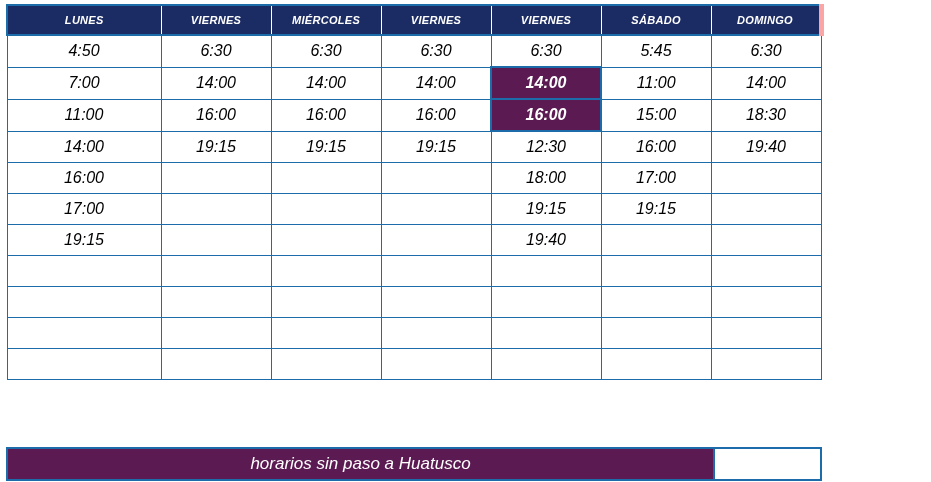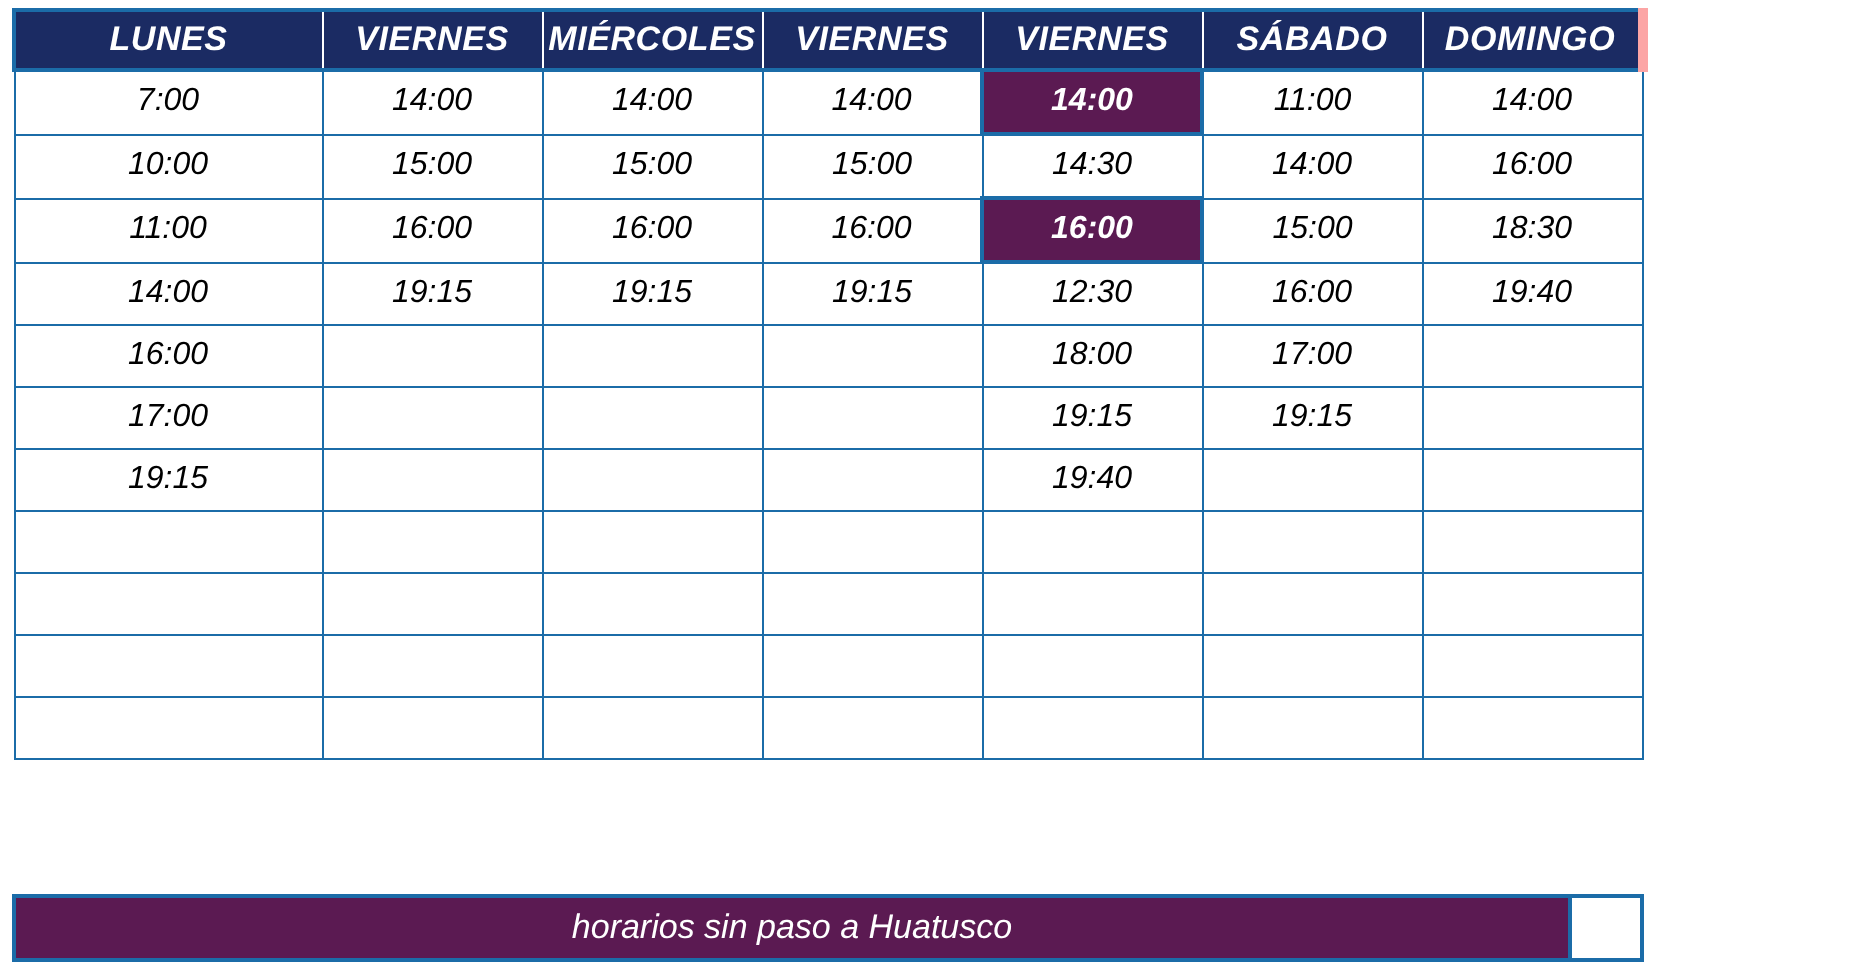--- a/index.html
+++ b/index.html
@@ -25,21 +25,21 @@
     width: 816px;
     margin: 4px 0 0 6px;
   }
   table.schedule col.c0 { width: 154px; }
   table.schedule col.cn { width: 110px; }
   thead th {
     background: #1b2b63;
     color: #ffffff;
     font-style: italic;
     font-weight: bold;
-    font-size: 17px;
+    font-size: 11px;
     letter-spacing: 0.3px;
     height: 26px;
     text-align: center;
     border-left: 1px solid #ffffff;
     border-right: 1px solid #ffffff;
     border-top: 2px solid #1b6ca8;
     border-bottom: 2px solid #1b6ca8;
   }
   thead th:first-child {
     border-left: 2px solid #1b6ca8;
@@ -73,21 +73,21 @@
     box-sizing: border-box;
     border: 2px solid #1b6ca8;
     background: #ffffff;
     display: flex;
   }
   .footer-note {
     background: #5b1a52;
     color: #ffffff;
     font-style: italic;
     font-size: 17px;
-    width: 778px;
+    width: 707px;
     display: flex;
     align-items: center;
     justify-content: center;
     box-sizing: border-box;
     border-right: 2px solid #1b6ca8;
   }
   .footer-blank {
     flex: 1;
     background: #ffffff;
   }
@@ -113,36 +113,36 @@
         <th>VIERNES</th>
         <th>MIÉRCOLES</th>
         <th>VIERNES</th>
         <th>VIERNES</th>
         <th>SÁBADO</th>
         <th>DOMINGO</th>
       </tr>
     </thead>
     <tbody>
       <tr>
+        <td>4:50</td>
+        <td>6:30</td>
+        <td>6:30</td>
+        <td>6:30</td>
+        <td>6:30</td>
+        <td>5:45</td>
+        <td>6:30</td>
+      </tr>
+      <tr>
         <td>7:00</td>
         <td>14:00</td>
         <td>14:00</td>
         <td>14:00</td>
         <td class="hl">14:00</td>
         <td>11:00</td>
         <td>14:00</td>
-      </tr>
-      <tr>
-        <td>10:00</td>
-        <td>15:00</td>
-        <td>15:00</td>
-        <td>15:00</td>
-        <td>14:30</td>
-        <td>14:00</td>
-        <td>16:00</td>
       </tr>
       <tr>
         <td>11:00</td>
         <td>16:00</td>
         <td>16:00</td>
         <td>16:00</td>
         <td class="hl">16:00</td>
         <td>15:00</td>
         <td>18:30</td>
       </tr>

